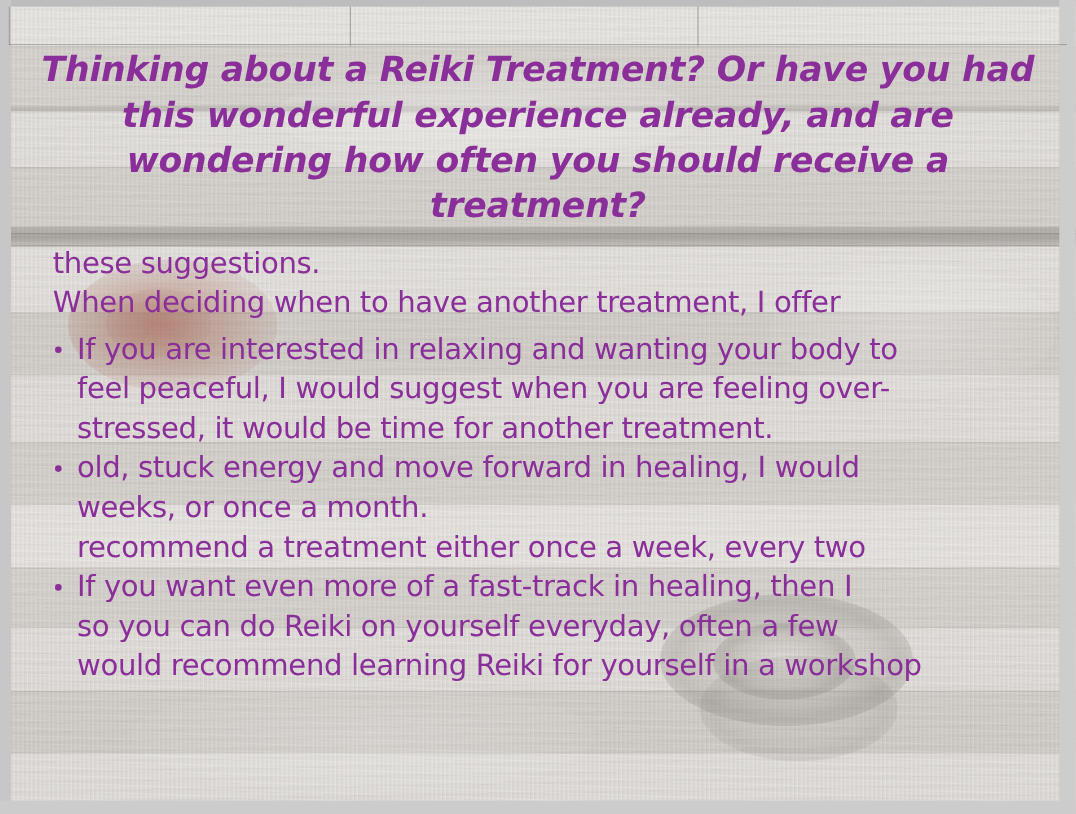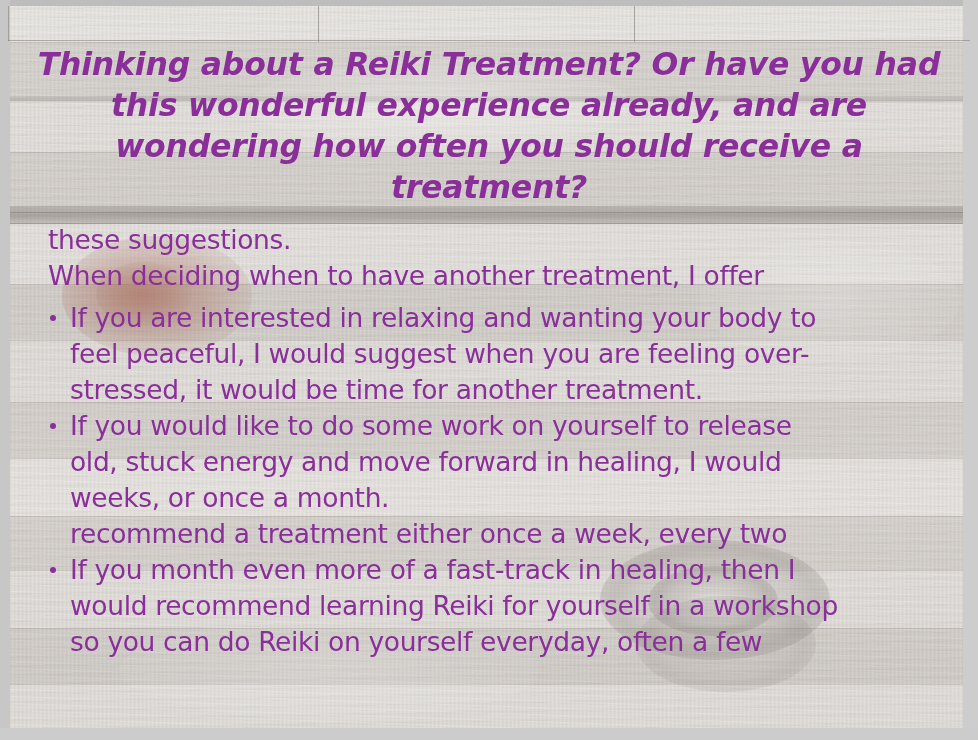--- a/index.html
+++ b/index.html
@@ -263,29 +263,28 @@
 
       <li class="b1">
         <span class="dot"></span>
         <span class="ln">If you are interested in relaxing and wanting your body to</span>
         <span class="ln">feel peaceful, I would suggest when you are feeling over-</span>
         <span class="ln">stressed, it would be time for another treatment.</span>
       </li>
 
       <li class="b2">
         <span class="dot"></span>
-        <span class="ln">If you would like to do some work on yourself to release</span>
         <span class="ln">old, stuck energy and move forward in healing, I would</span>
         <span class="ln">weeks, or once a month.</span>
         <span class="ln">recommend a treatment either once a week, every two</span>
       </li>
 
       <li class="b3">
         <span class="dot"></span>
-        <span class="ln">If you month even more of a fast-track in healing, then I</span>
+        <span class="ln">If you want even more of a fast-track in healing, then I</span>
+        <span class="ln">so you can do Reiki on yourself everyday, often a few</span>
         <span class="ln">would recommend learning Reiki for yourself in a workshop</span>
-        <span class="ln">so you can do Reiki on yourself everyday, often a few</span>
       </li>
 
     </ul>
   </div>
 
 </div>
 
 </body></html>

